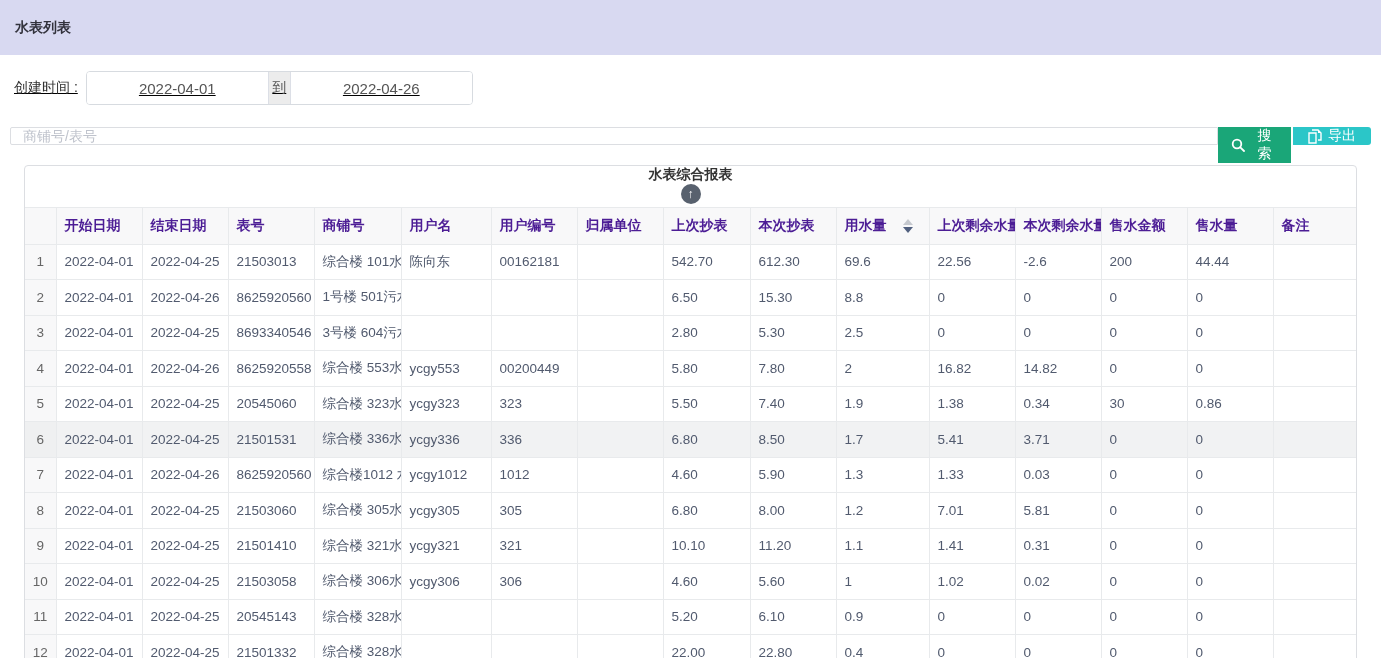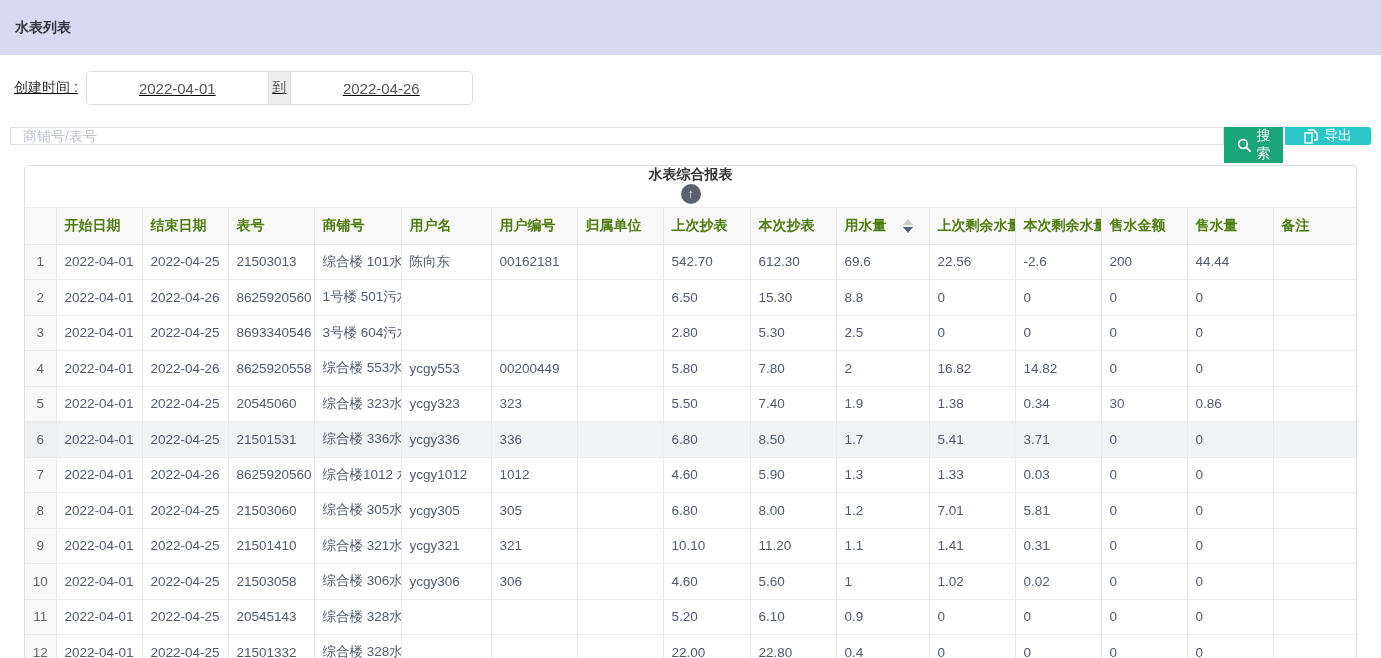--- a/index.html
+++ b/index.html
@@ -23,38 +23,38 @@
     color:#555;font-family:inherit;background:#fff;}
   .date-sep{width:26px;background:#ececec;border-left:1px solid #dcdfe6;border-right:1px solid #dcdfe6;
     display:flex;align-items:center;justify-content:center;font-size:14px;color:#555;}
   
   .search-row{display:flex;align-items:flex-start;height:36px;margin:22px 10px 0 10px;}
   .search-input{flex:1;border:1px solid #dcdee2;border-radius:2px 0 0 2px;outline:none;
     padding:0 12px;font-size:14px;color:#515a6e;font-family:inherit;}
   .search-input::placeholder{color:#bfc3cc;}
   .btn{display:flex;align-items:center;justify-content:center;gap:6px;border:none;
     color:#fff;font-size:14px;font-family:inherit;cursor:pointer;padding:0 13px;}
-  .btn-search{background:var(--search-btn);width:59px;}
-  .btn-export{background:var(--export-btn);width:86px;margin-left:2px;border-radius:0 3px 3px 0;}
+  .btn-search{background:var(--search-btn);width:73px;}
+  .btn-export{background:var(--export-btn);width:78px;margin-left:2px;border-radius:0 3px 3px 0;}
   .btn svg{display:block;}
   
   .panel{margin:2px 24px 0 24px;border:1px solid var(--panel-border);
     border-radius:4px 4px 0 0;overflow:hidden;background:#fff;}
   .panel-bar{height:42px;display:flex;align-items:center;justify-content:flex-start;
     padding:0 14px;border-bottom:1px solid var(--cell-border);flex-direction:column;}
   .panel-title{font-size:14px;font-weight:bold;color:#333;}
   .circle-up{width:20px;height:20px;border-radius:50%;background:#58616e;color:#fff;
     display:flex;align-items:center;justify-content:center;font-size:12px;line-height:1;cursor:pointer;}
   
   table{width:100%;table-layout:fixed;border-collapse:collapse;}
   th,td{height:35.5px;padding:0 8px;border-bottom:1px solid var(--cell-border);
     border-right:1px solid var(--cell-border);white-space:nowrap;overflow:hidden;
     text-align:left;font-size:13.5px;vertical-align:middle;}
   th:last-child,td:last-child{border-right:none;}
-  th{background:var(--header-bg);color:#4d7c0f;font-weight:bold;font-size:14px;height:36px;}
+  th{background:var(--header-bg);color:#4c1d95;font-weight:bold;font-size:14px;height:36px;}
   td{color:var(--text-main);}
   .idx{background:var(--header-bg);text-align:center;padding:0 2px;color:#666;}
   tr.hl td{background:var(--highlight-bg);}
   tr.hl td.idx{background:#eff0f1;}
   .sort{display:inline-flex;flex-direction:column;gap:2px;margin-left:16px;
     vertical-align:middle;cursor:pointer;}
   .sort i{display:block;width:0;height:0;border-left:5px solid transparent;border-right:5px solid transparent;}
   .sort .up{border-bottom:6px solid var(--sort-inactive);}
   .sort .down{border-top:6px solid var(--sort-active);}
 </style>

